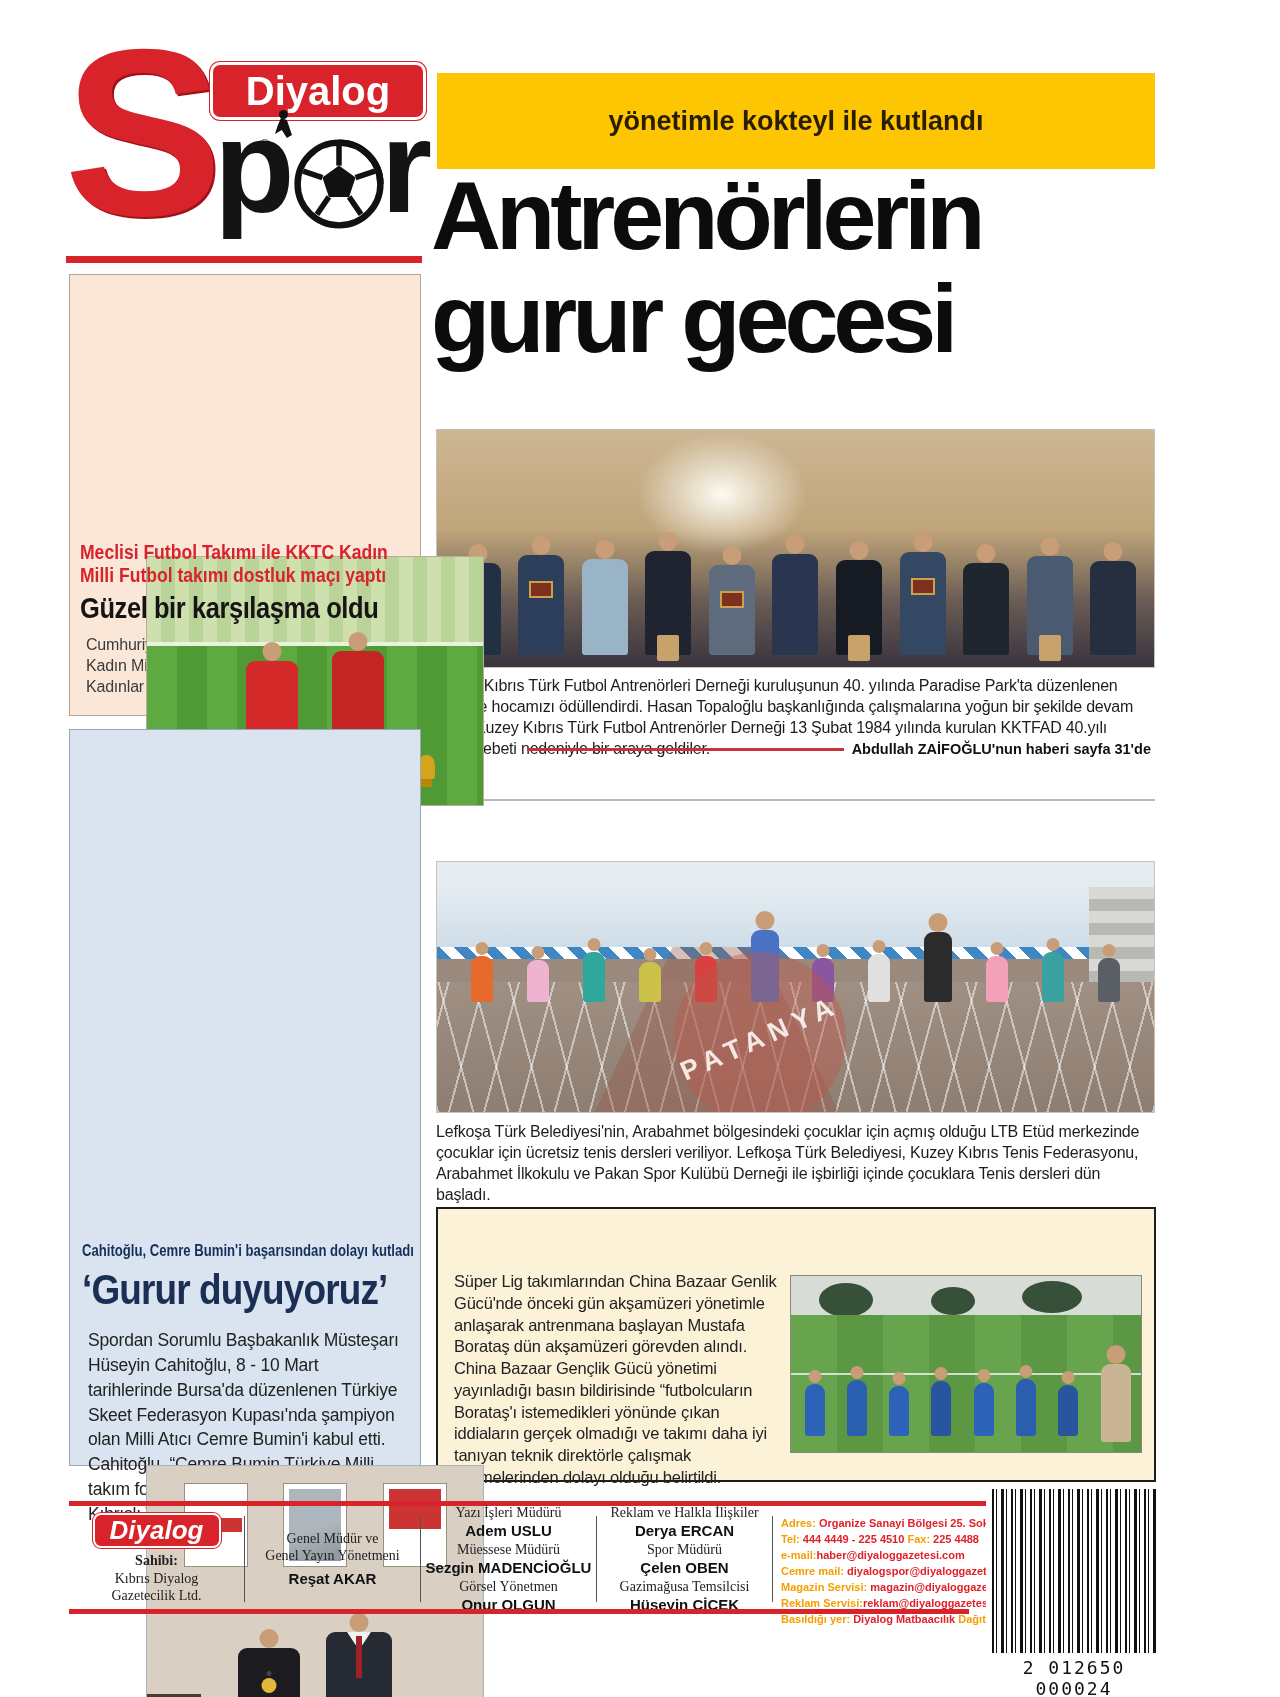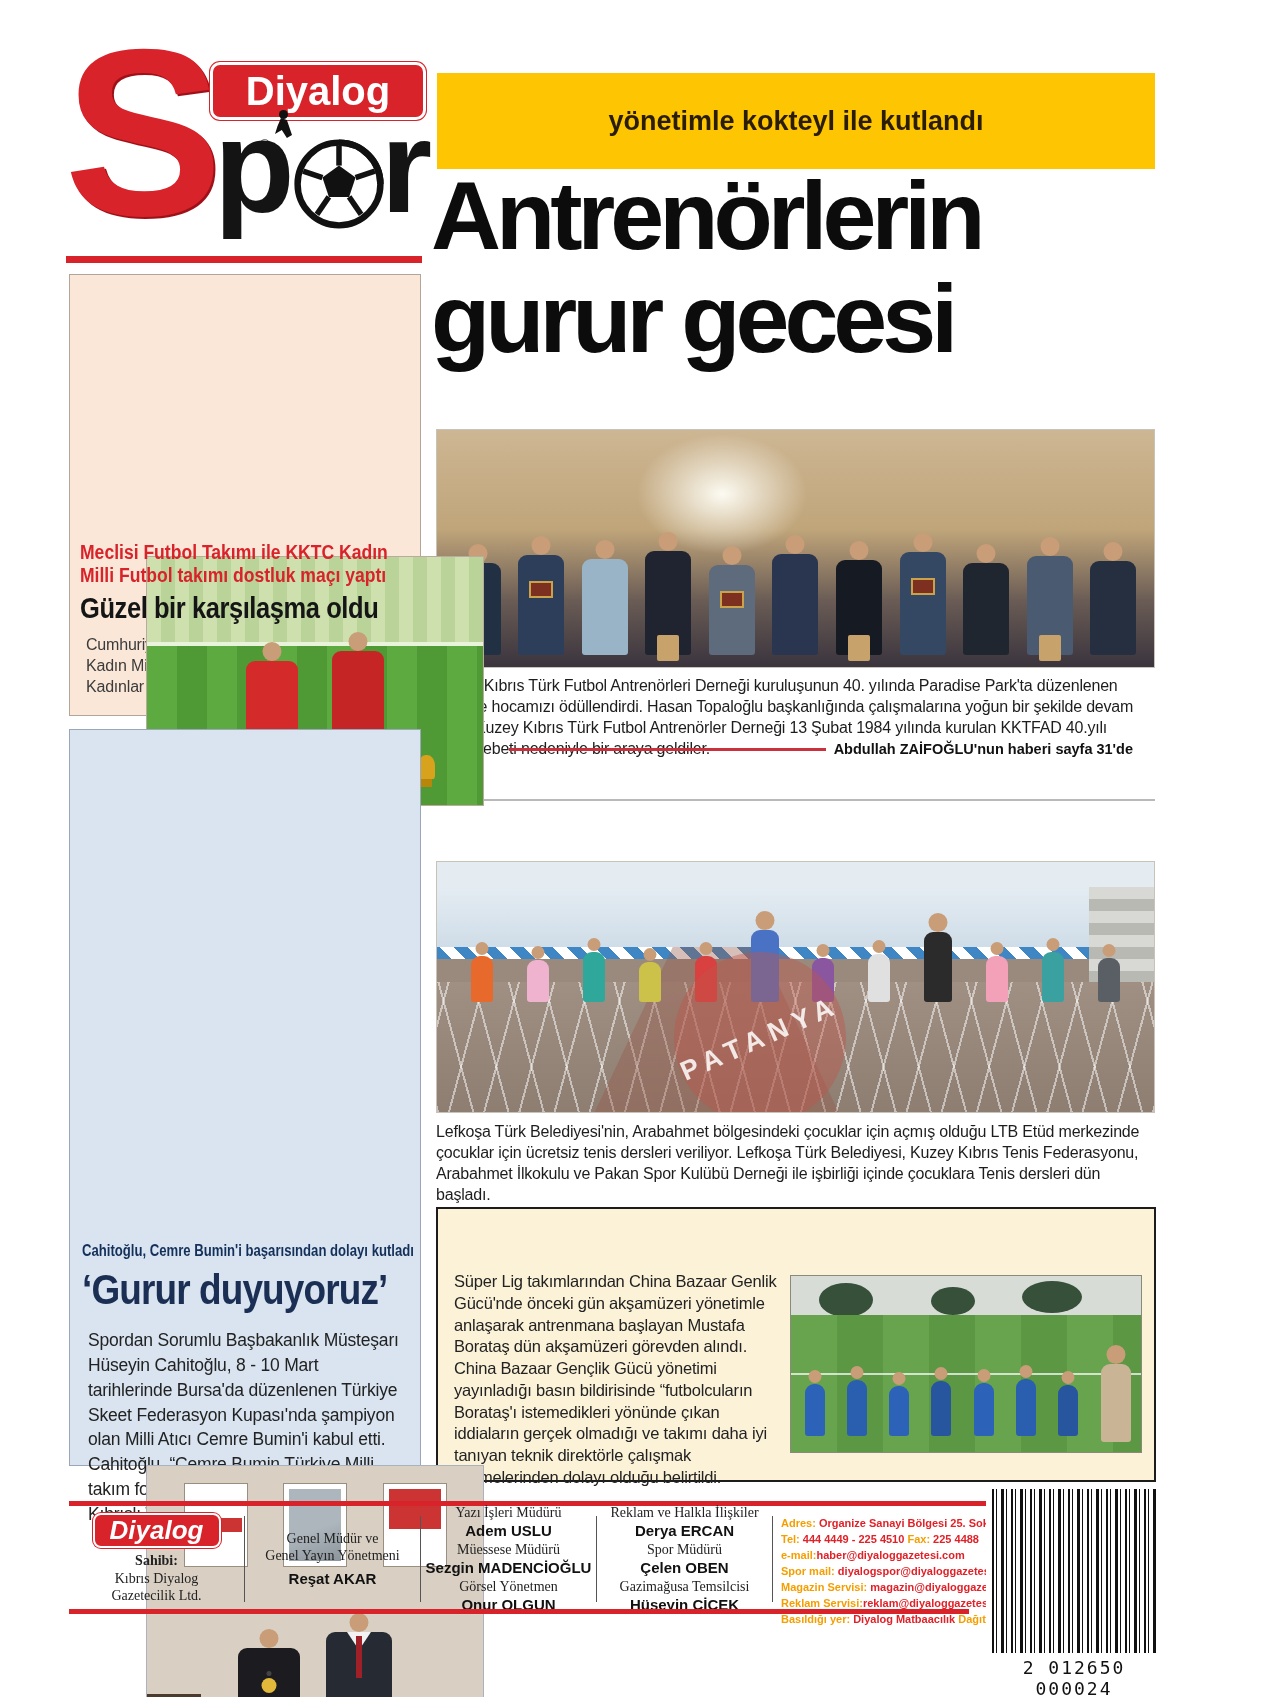--- a/index.html
+++ b/index.html
@@ -101,21 +101,21 @@
   .photo-gg .tree { position:absolute; border-radius:50%; background:#37503a; }
   .photo-gg .grass { position:absolute; bottom:0; width:100%; height:78%;
     background:repeating-linear-gradient(90deg,#68a44e 0 46px,#5c9743 46px 92px); }
   .photo-gg .line { position:absolute; top:55%; width:100%; height:2px; background:rgba(255,255,255,0.7); }
   .photo-gg .row { position:absolute; left:4%; bottom:16px; width:78%; display:flex; justify-content:space-between; align-items:flex-end; }
   .photo-gg .coach { position:absolute; right:10px; bottom:10px; }
 
   
   .caption { position:absolute; font-size:16px; line-height:21px; color:#1d1d1d; letter-spacing:-0.2px; }
   .cap-lead { left:436px; top:675px; width:719px; }
-  .byline-row { position:absolute; left:414px; top:741px; width:719px; display:flex; align-items:center; gap:8px; }
+  .byline-row { position:absolute; left:432px; top:741px; width:719px; display:flex; align-items:center; gap:8px; }
   .byline-row .red-rule { flex:1; height:3px; background:#c9323d; margin-left:95px; }
   .byline { font-size:14.5px; font-weight:700; color:#111; white-space:nowrap; }
   .divider { position:absolute; left:436px; top:799px; width:719px; height:2px; background:#b9b9b9; }
 
   .tennis-headline { position:absolute; left:432px; top:804px; width:724px; white-space:nowrap;
     font-size:43px; font-weight:900; letter-spacing:-2px; color:#0d0d0d; }
   .cap-tennis { left:436px; top:1121px; width:719px; }
 
   
   .gg-box { position:absolute; left:436px; top:1207px; width:720px; height:275px;
@@ -373,21 +373,21 @@
       <div class="f-serif">Spor Müdürü</div>
       <div class="f-name">Çelen OBEN</div>
       <div class="f-serif">Gazimağusa Temsilcisi</div>
       <div class="f-name">Hüseyin ÇİÇEK</div>
     </div>
     <div class="fsep"></div>
     <div class="f-contact">
       <div class="cl"><span class="cl-label">Adres:</span> <span class="cl-val">Organize Sanayi Bölgesi 25. Sok. No: 9 Lefkoşa.</span></div>
       <div class="cl"><span class="cl-label">Tel:</span> <span class="cl-val">444 4449 - 225 4510</span> <span class="cl-label">Fax:</span> <span class="cl-val">225 4488</span></div>
       <div class="cl"><span class="cl-label">e-mail:</span><span class="cl-val">haber@diyaloggazetesi.com</span></div>
-      <div class="cl"><span class="cl-label">Spor mail:</span> <span class="cl-val">diyalogspor@diyaloggazetesi.com</span></div>
+      <div class="cl"><span class="cl-label">Cemre mail:</span> <span class="cl-val">diyalogspor@diyaloggazetesi.com</span></div>
       <div class="cl"><span class="cl-label">Magazin Servisi:</span> <span class="cl-val">magazin@diyaloggazetesi.com</span></div>
       <div class="cl"><span class="cl-label">Reklam Servisi:</span><span class="cl-val">reklam@diyaloggazetesi.com</span></div>
       <div class="cl"><span class="cl-label">Basıldığı yer:</span> <span class="cl-val">Diyalog Matbaacılık</span> <span class="cl-label">Dağıtım:</span> <span class="cl-val">Medianews Dağıtım</span></div>
     </div>
   </div>
   <div class="f-rule bottom"></div>
 
   <div class="barcode">
     <div class="bars"></div>
     <div class="num">2 012650 000024</div>

